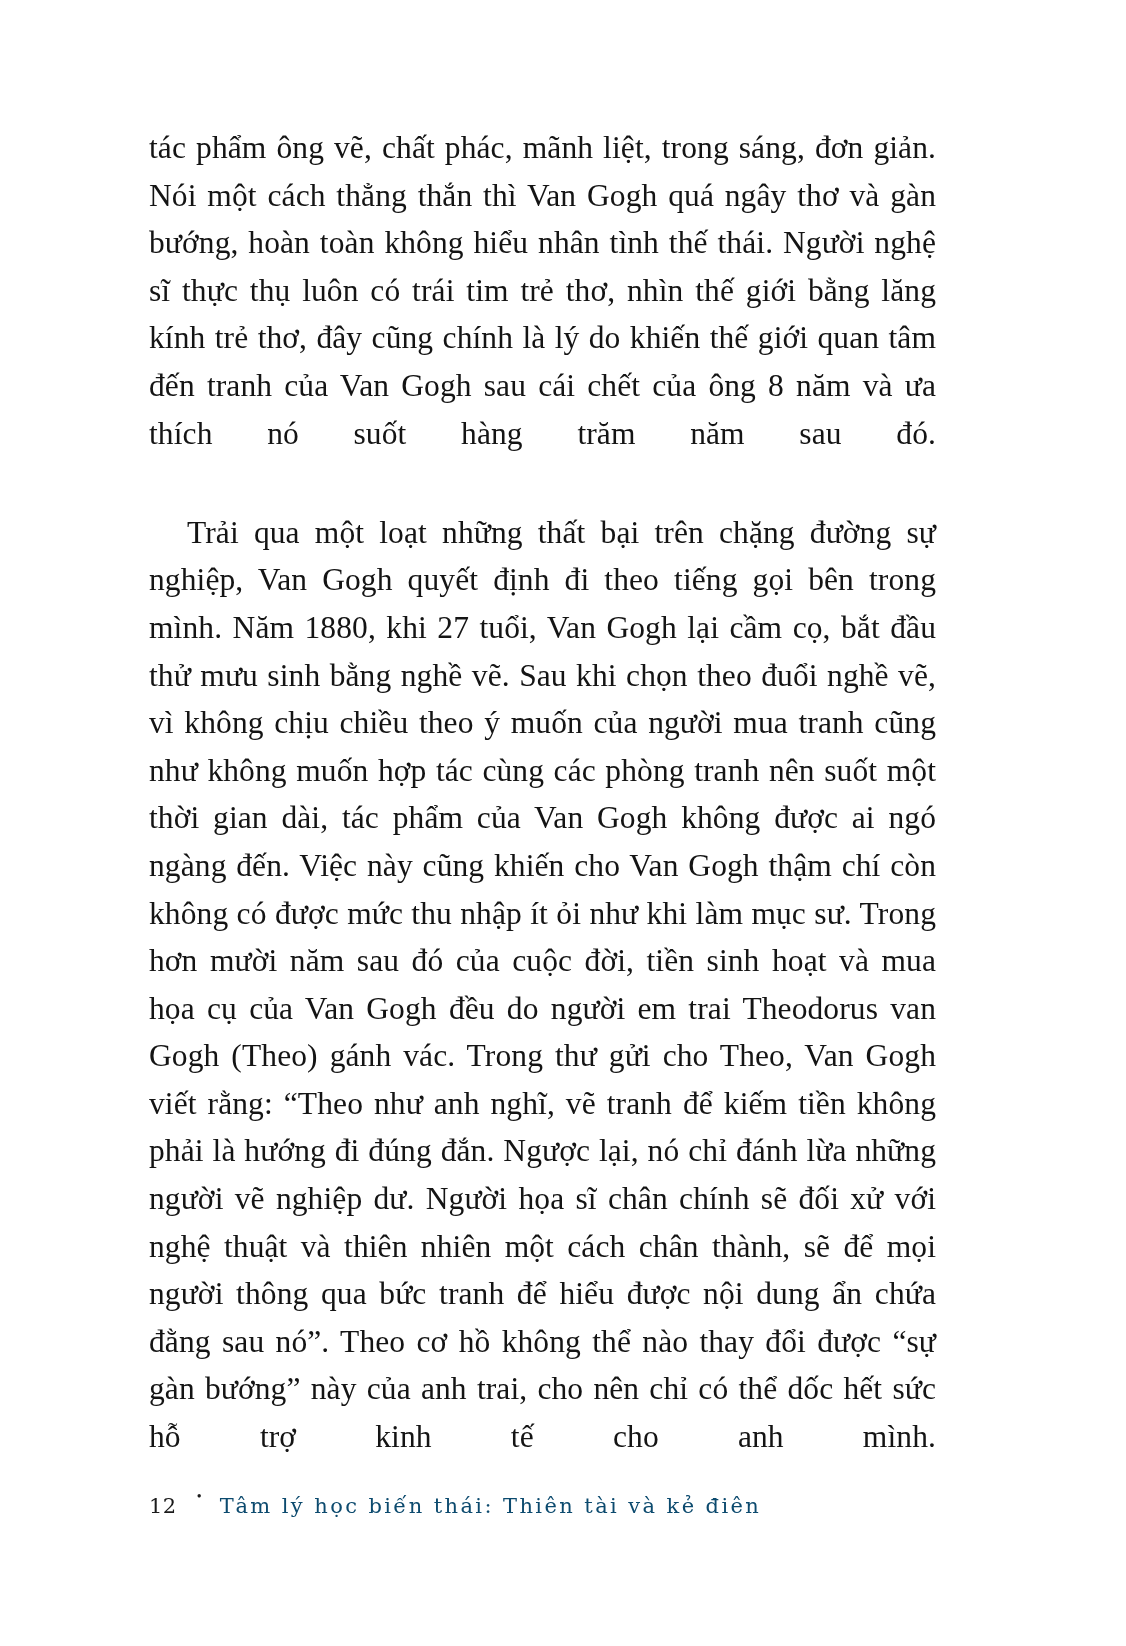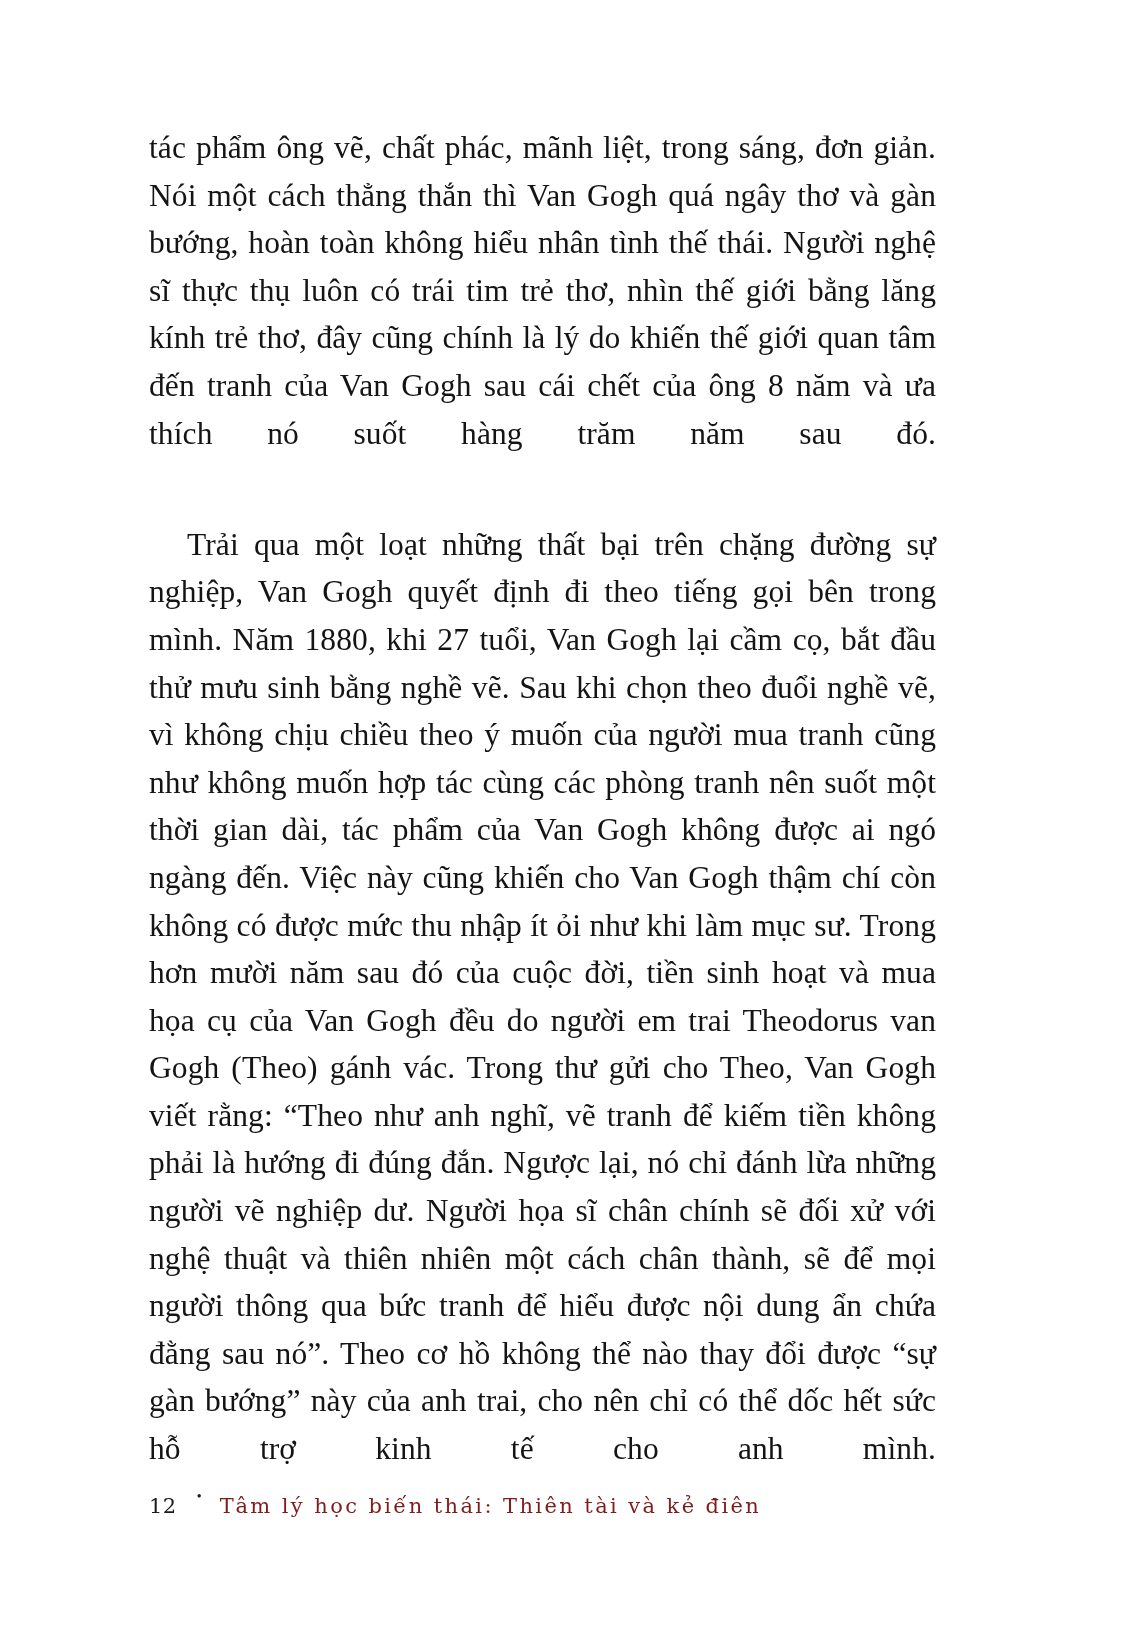--- a/index.html
+++ b/index.html
@@ -40,21 +40,21 @@
     line-height: 47.6px;
     text-align: justify;
     text-justify: inter-word;
     letter-spacing: 0.1px;
     word-spacing: 0.3px;
     color: #141414;
     hyphens: none;
   }
 
   .para + .para {
-    margin-top: 16px;
+    margin-top: 4px;
   }
 
   .para.indent {
     text-indent: 38px;
   }
 
   
   .para::after {
     content: "";
     display: inline-block;
@@ -84,21 +84,21 @@
     font-size: 14px;
     line-height: 1;
     color: #1b1b1b;
     position: relative;
     top: -4px;
   }
 
   .footer-title {
     font-family: "DejaVu Serif", "Liberation Serif", serif;
     font-size: 21px;
-    color: #7f1d1d;
+    color: #0c4a6e;
     letter-spacing: 2.4px;
   }
 </style>
 </head>
 <body>
 
 <div class="page">
 
   <div class="text-column">
     <p class="para">tác phẩm ông vẽ, chất phác, mãnh liệt, trong sáng, đơn giản. Nói một cách thẳng thắn thì Van Gogh quá ngây thơ và gàn bướng, hoàn toàn không hiểu nhân tình thế thái. Người nghệ sĩ thực thụ luôn có trái tim trẻ thơ, nhìn thế giới bằng lăng kính trẻ thơ, đây cũng chính là lý do khiến thế giới quan tâm đến tranh của Van Gogh sau cái chết của ông 8 năm và ưa thích nó suốt hàng trăm năm sau đó.</p>

